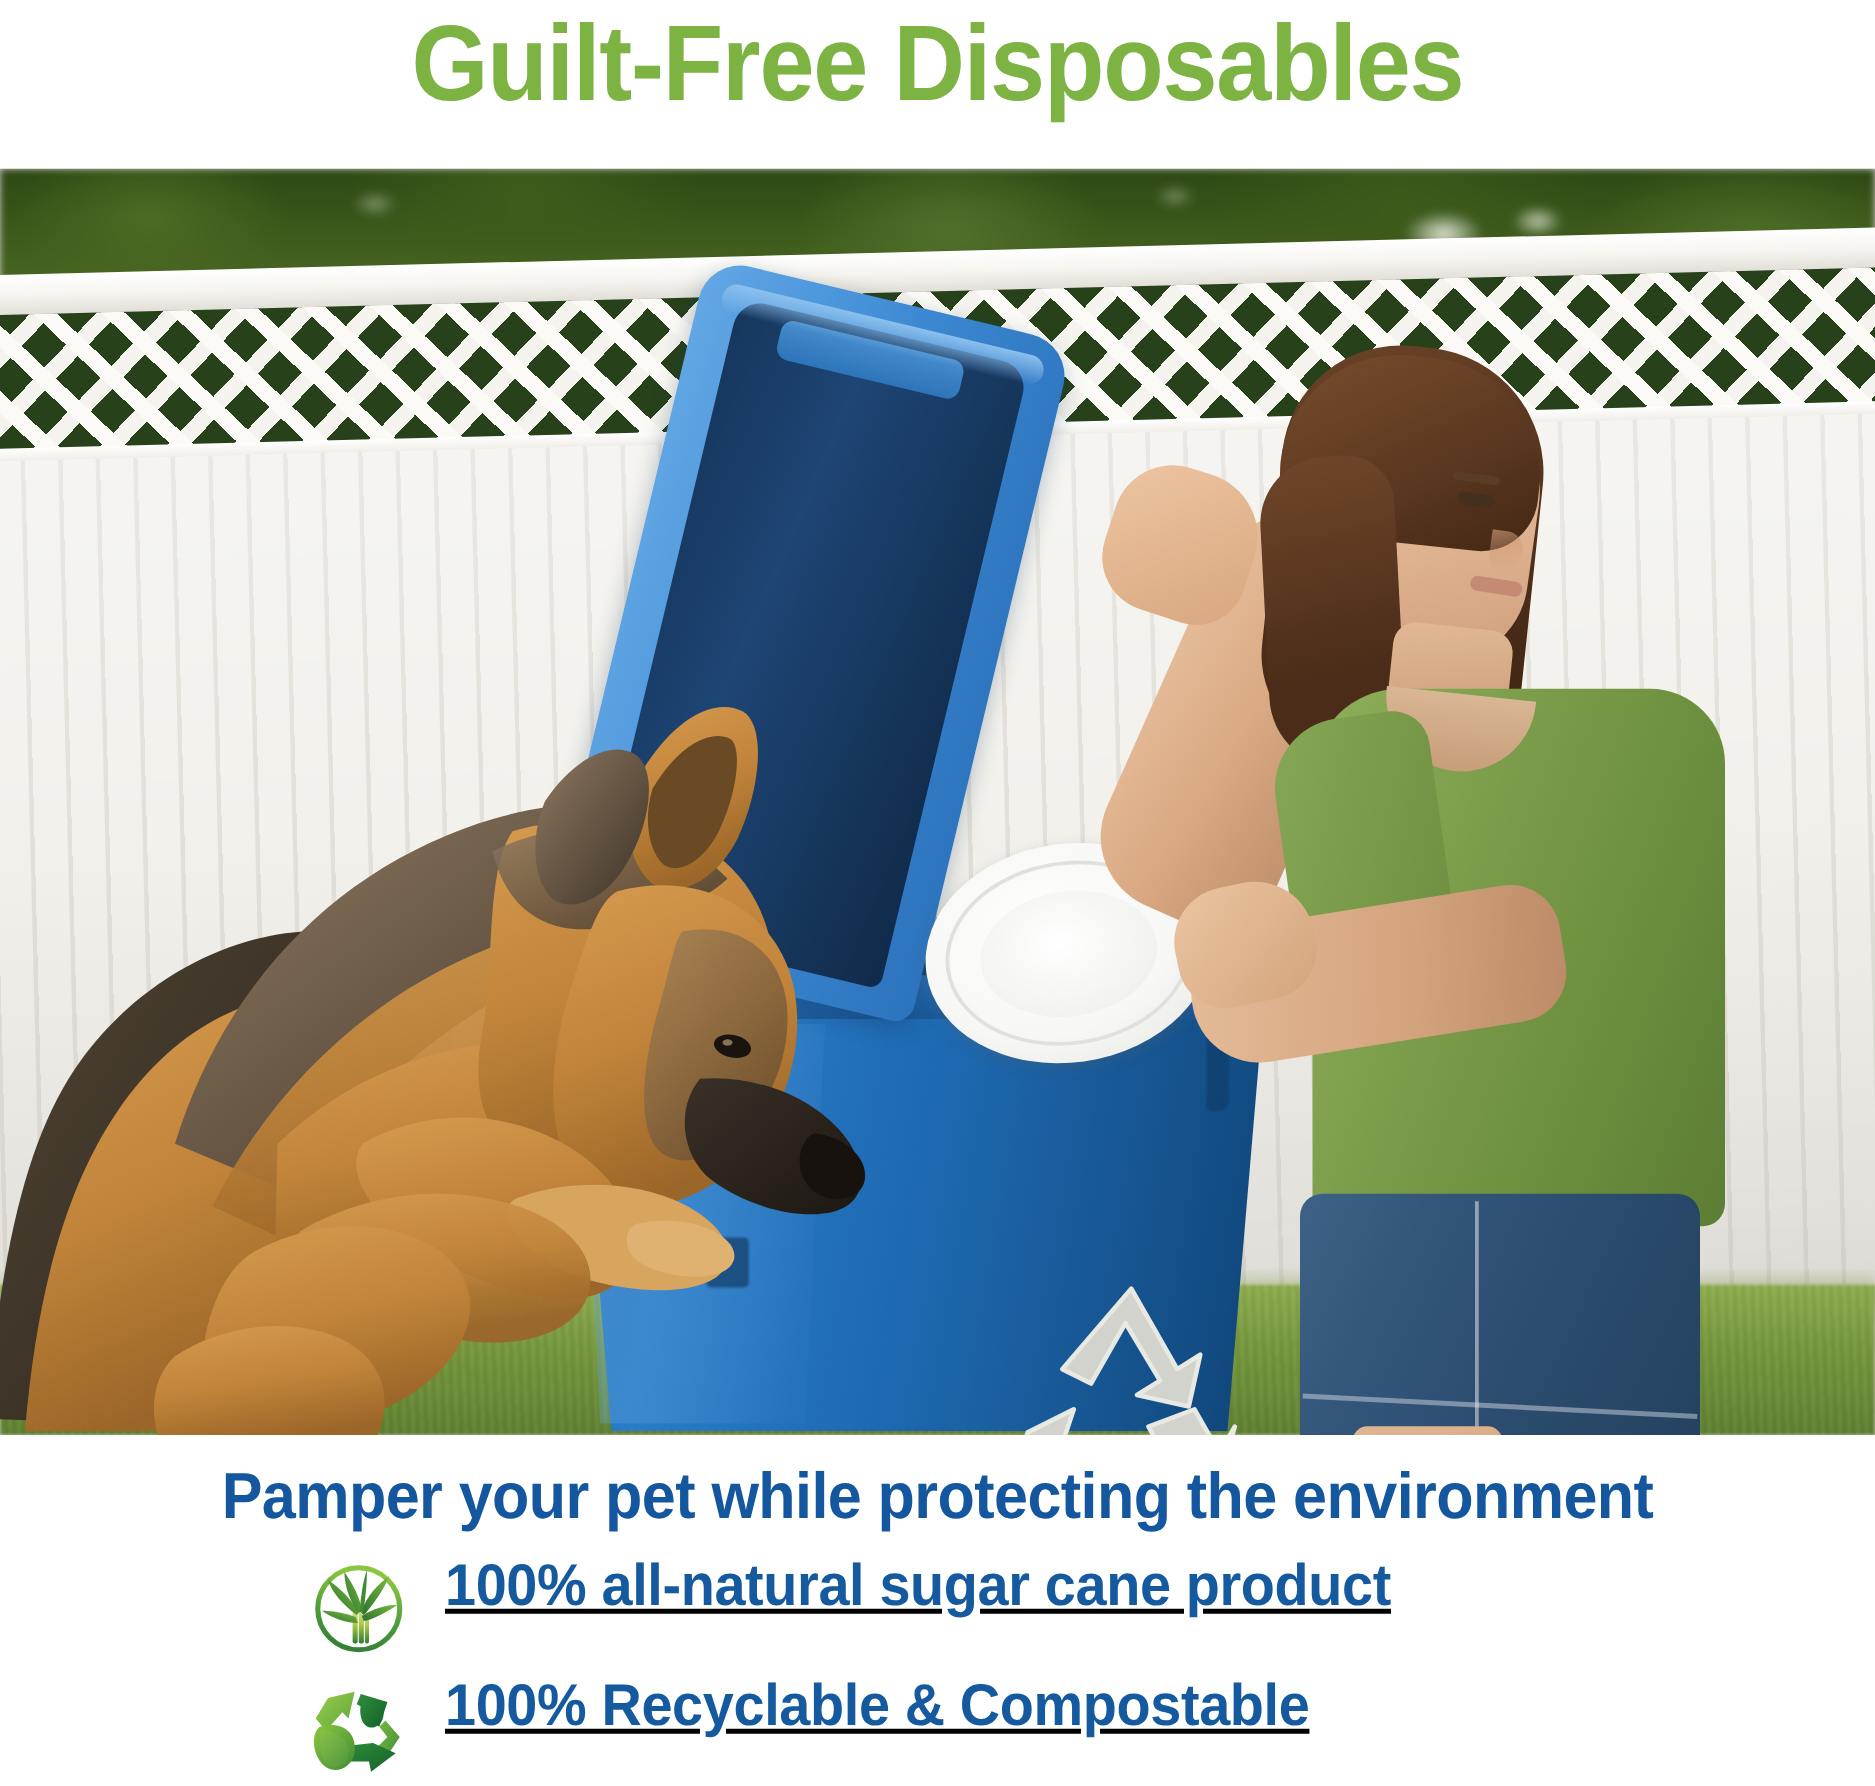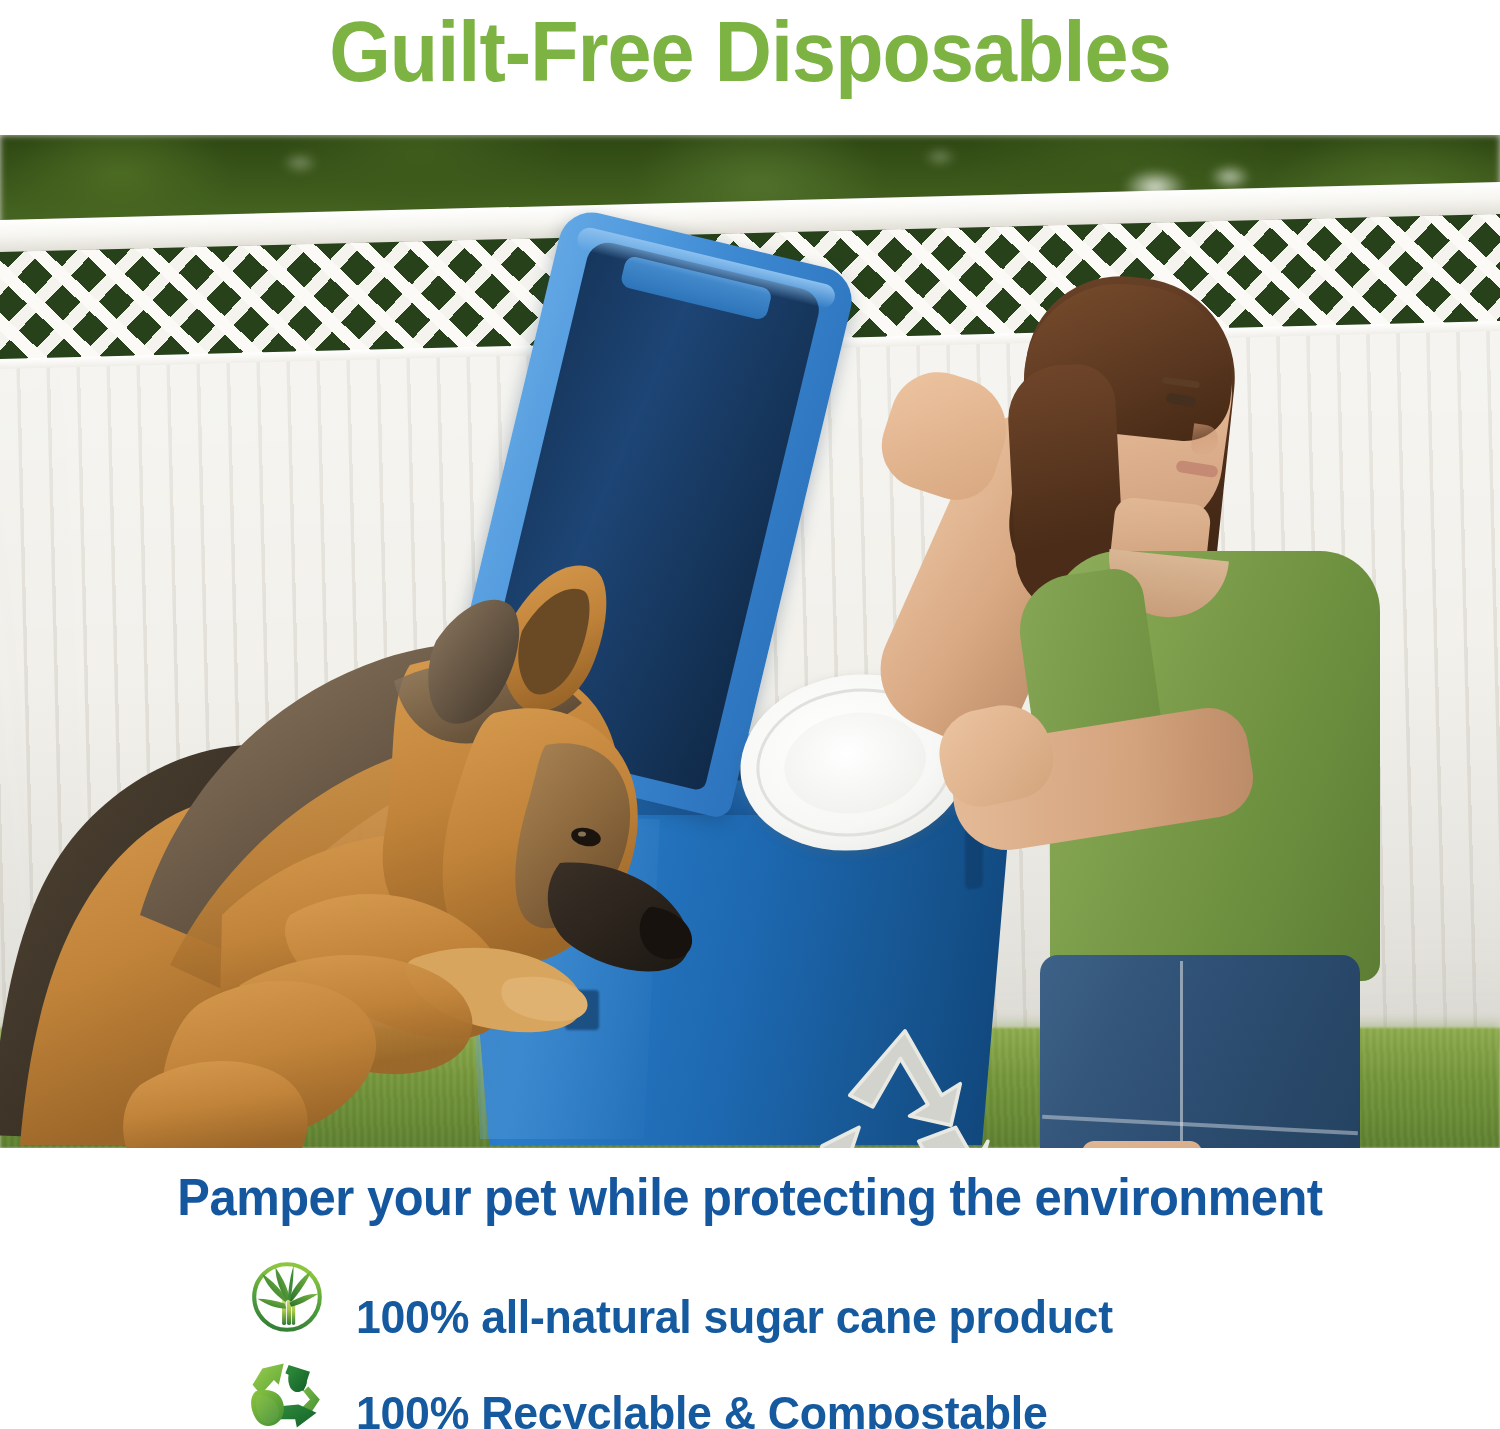--- a/index.html
+++ b/index.html
@@ -437,23 +437,24 @@
   }
 
   .bullets {
     position: absolute;
     left: 0;
     top: 1244px;
     width: 1500px;
   }
   .bullet {
     display: flex;
-    align-items: flex-end;
+    align-items: flex-start;
     height: 96px;
     padding-left: 244px;
+    text-decoration: underline;
   }
   .bullet-icon {
     width: 86px;
     height: 86px;
     flex: 0 0 86px;
     display: flex;
     align-items: center;
     justify-content: center;
   }
   .bullet-text {

